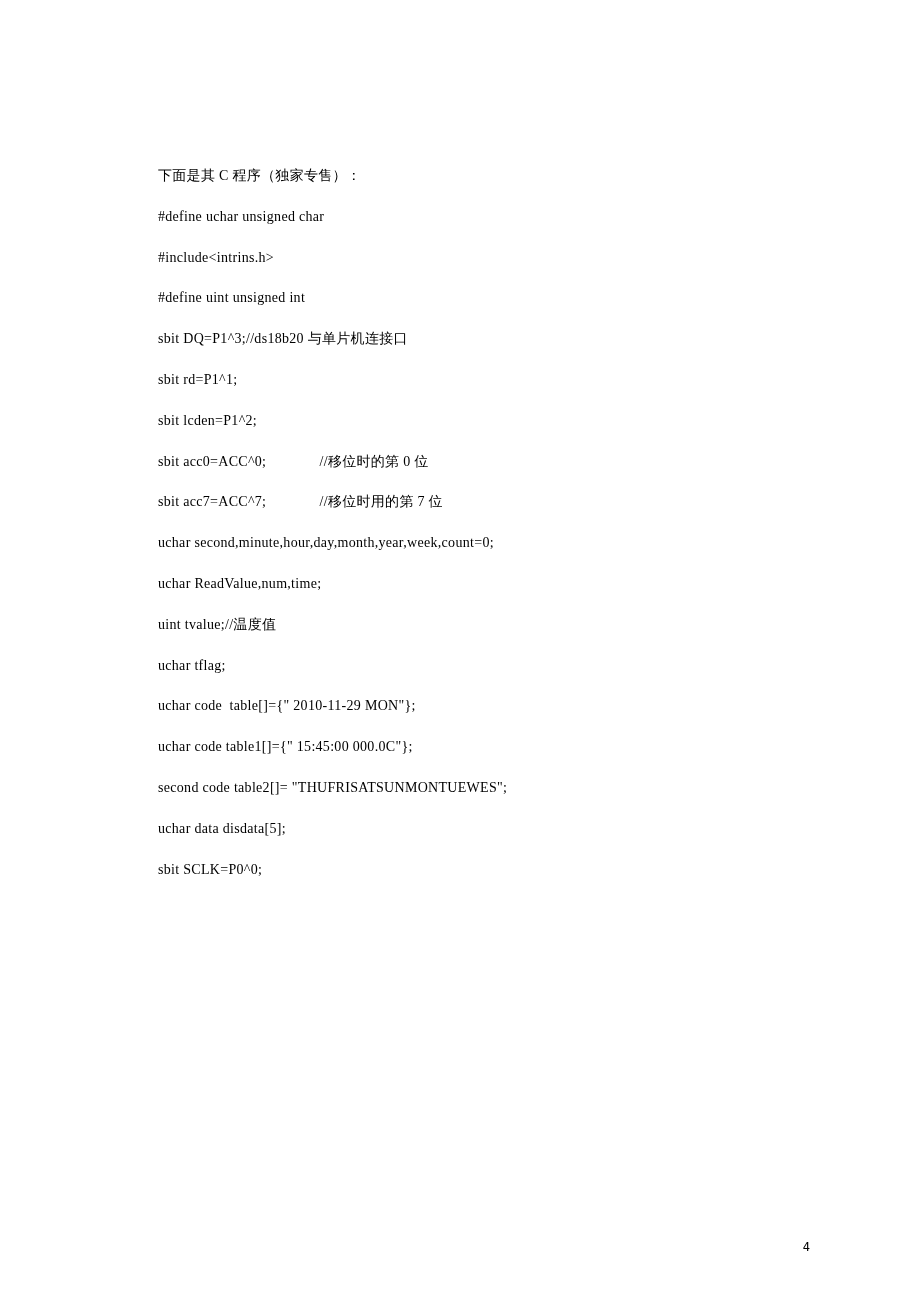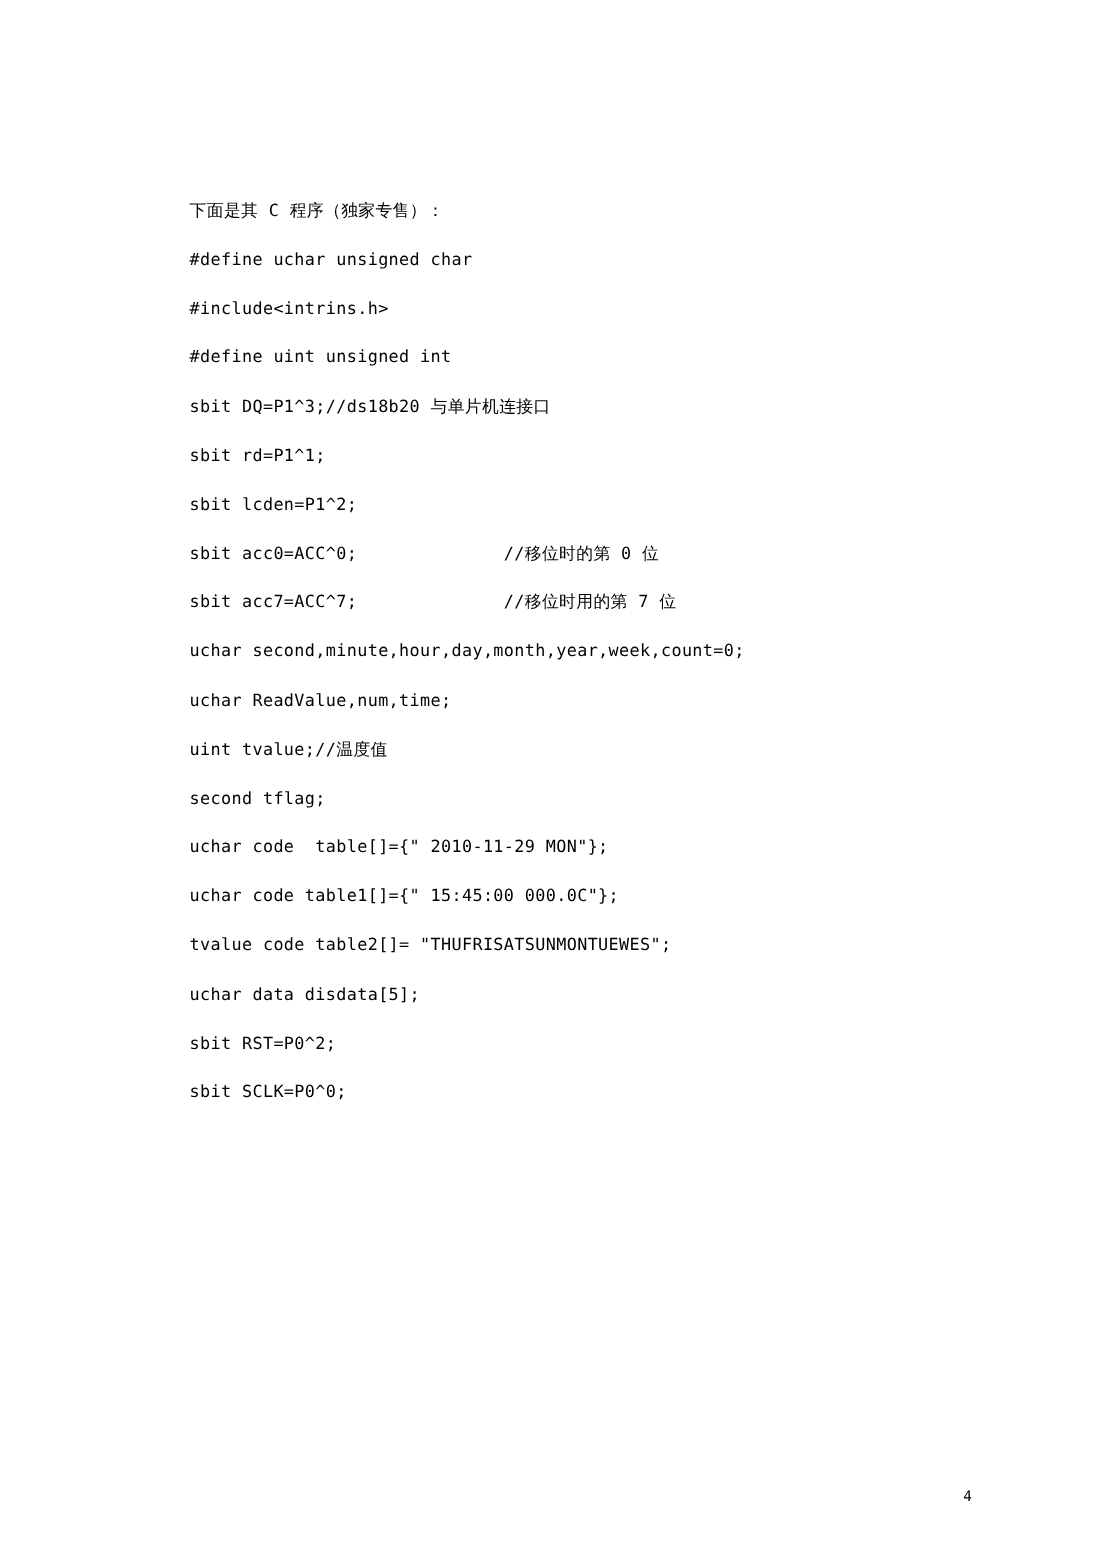--- a/index.html
+++ b/index.html
@@ -18,20 +18,21 @@
       padding: 168px 0 0 158px;
       width: 760px;
     }
     .code-line {
       font-size: 14px;
       color: #000000;
       line-height: 1.2;
       margin-bottom: 24px;
       white-space: pre;
       letter-spacing: 0.3px;
+      font-family: Liberation Serif, serif;
     }
     .page-number {
       position: absolute;
       bottom: 48px;
       right: 110px;
       font-size: 12px;
       color: #000000;
     }
   </style>
 </head>
@@ -43,22 +44,21 @@
   <div class="code-line">#include&lt;intrins.h&gt;</div>
   <div class="code-line">#define uint unsigned int</div>
   <div class="code-line">sbit DQ=P1^3;//ds18b20 与单片机连接口</div>
   <div class="code-line">sbit rd=P1^1;</div>
   <div class="code-line">sbit lcden=P1^2;</div>
   <div class="code-line">sbit acc0=ACC^0;              //移位时的第 0 位</div>
   <div class="code-line">sbit acc7=ACC^7;              //移位时用的第 7 位</div>
   <div class="code-line">uchar second,minute,hour,day,month,year,week,count=0;</div>
   <div class="code-line">uchar ReadValue,num,time;</div>
   <div class="code-line">uint tvalue;//温度值</div>
-  <div class="code-line">second tflag;</div>
+  <div class="code-line">uchar tflag;</div>
   <div class="code-line">uchar code  table[]={" 2010-11-29 MON"};</div>
   <div class="code-line">uchar code table1[]={" 15:45:00 000.0C"};</div>
-  <div class="code-line">tvalue code table2[]= "THUFRISATSUNMONTUEWES";</div>
+  <div class="code-line">second code table2[]= "THUFRISATSUNMONTUEWES";</div>
   <div class="code-line">uchar data disdata[5];</div>
-  <div class="code-line">sbit RST=P0^2;</div>
   <div class="code-line">sbit SCLK=P0^0;</div>
 </div>
 
 <div class="page-number">4</div>
 
 </body></html>

